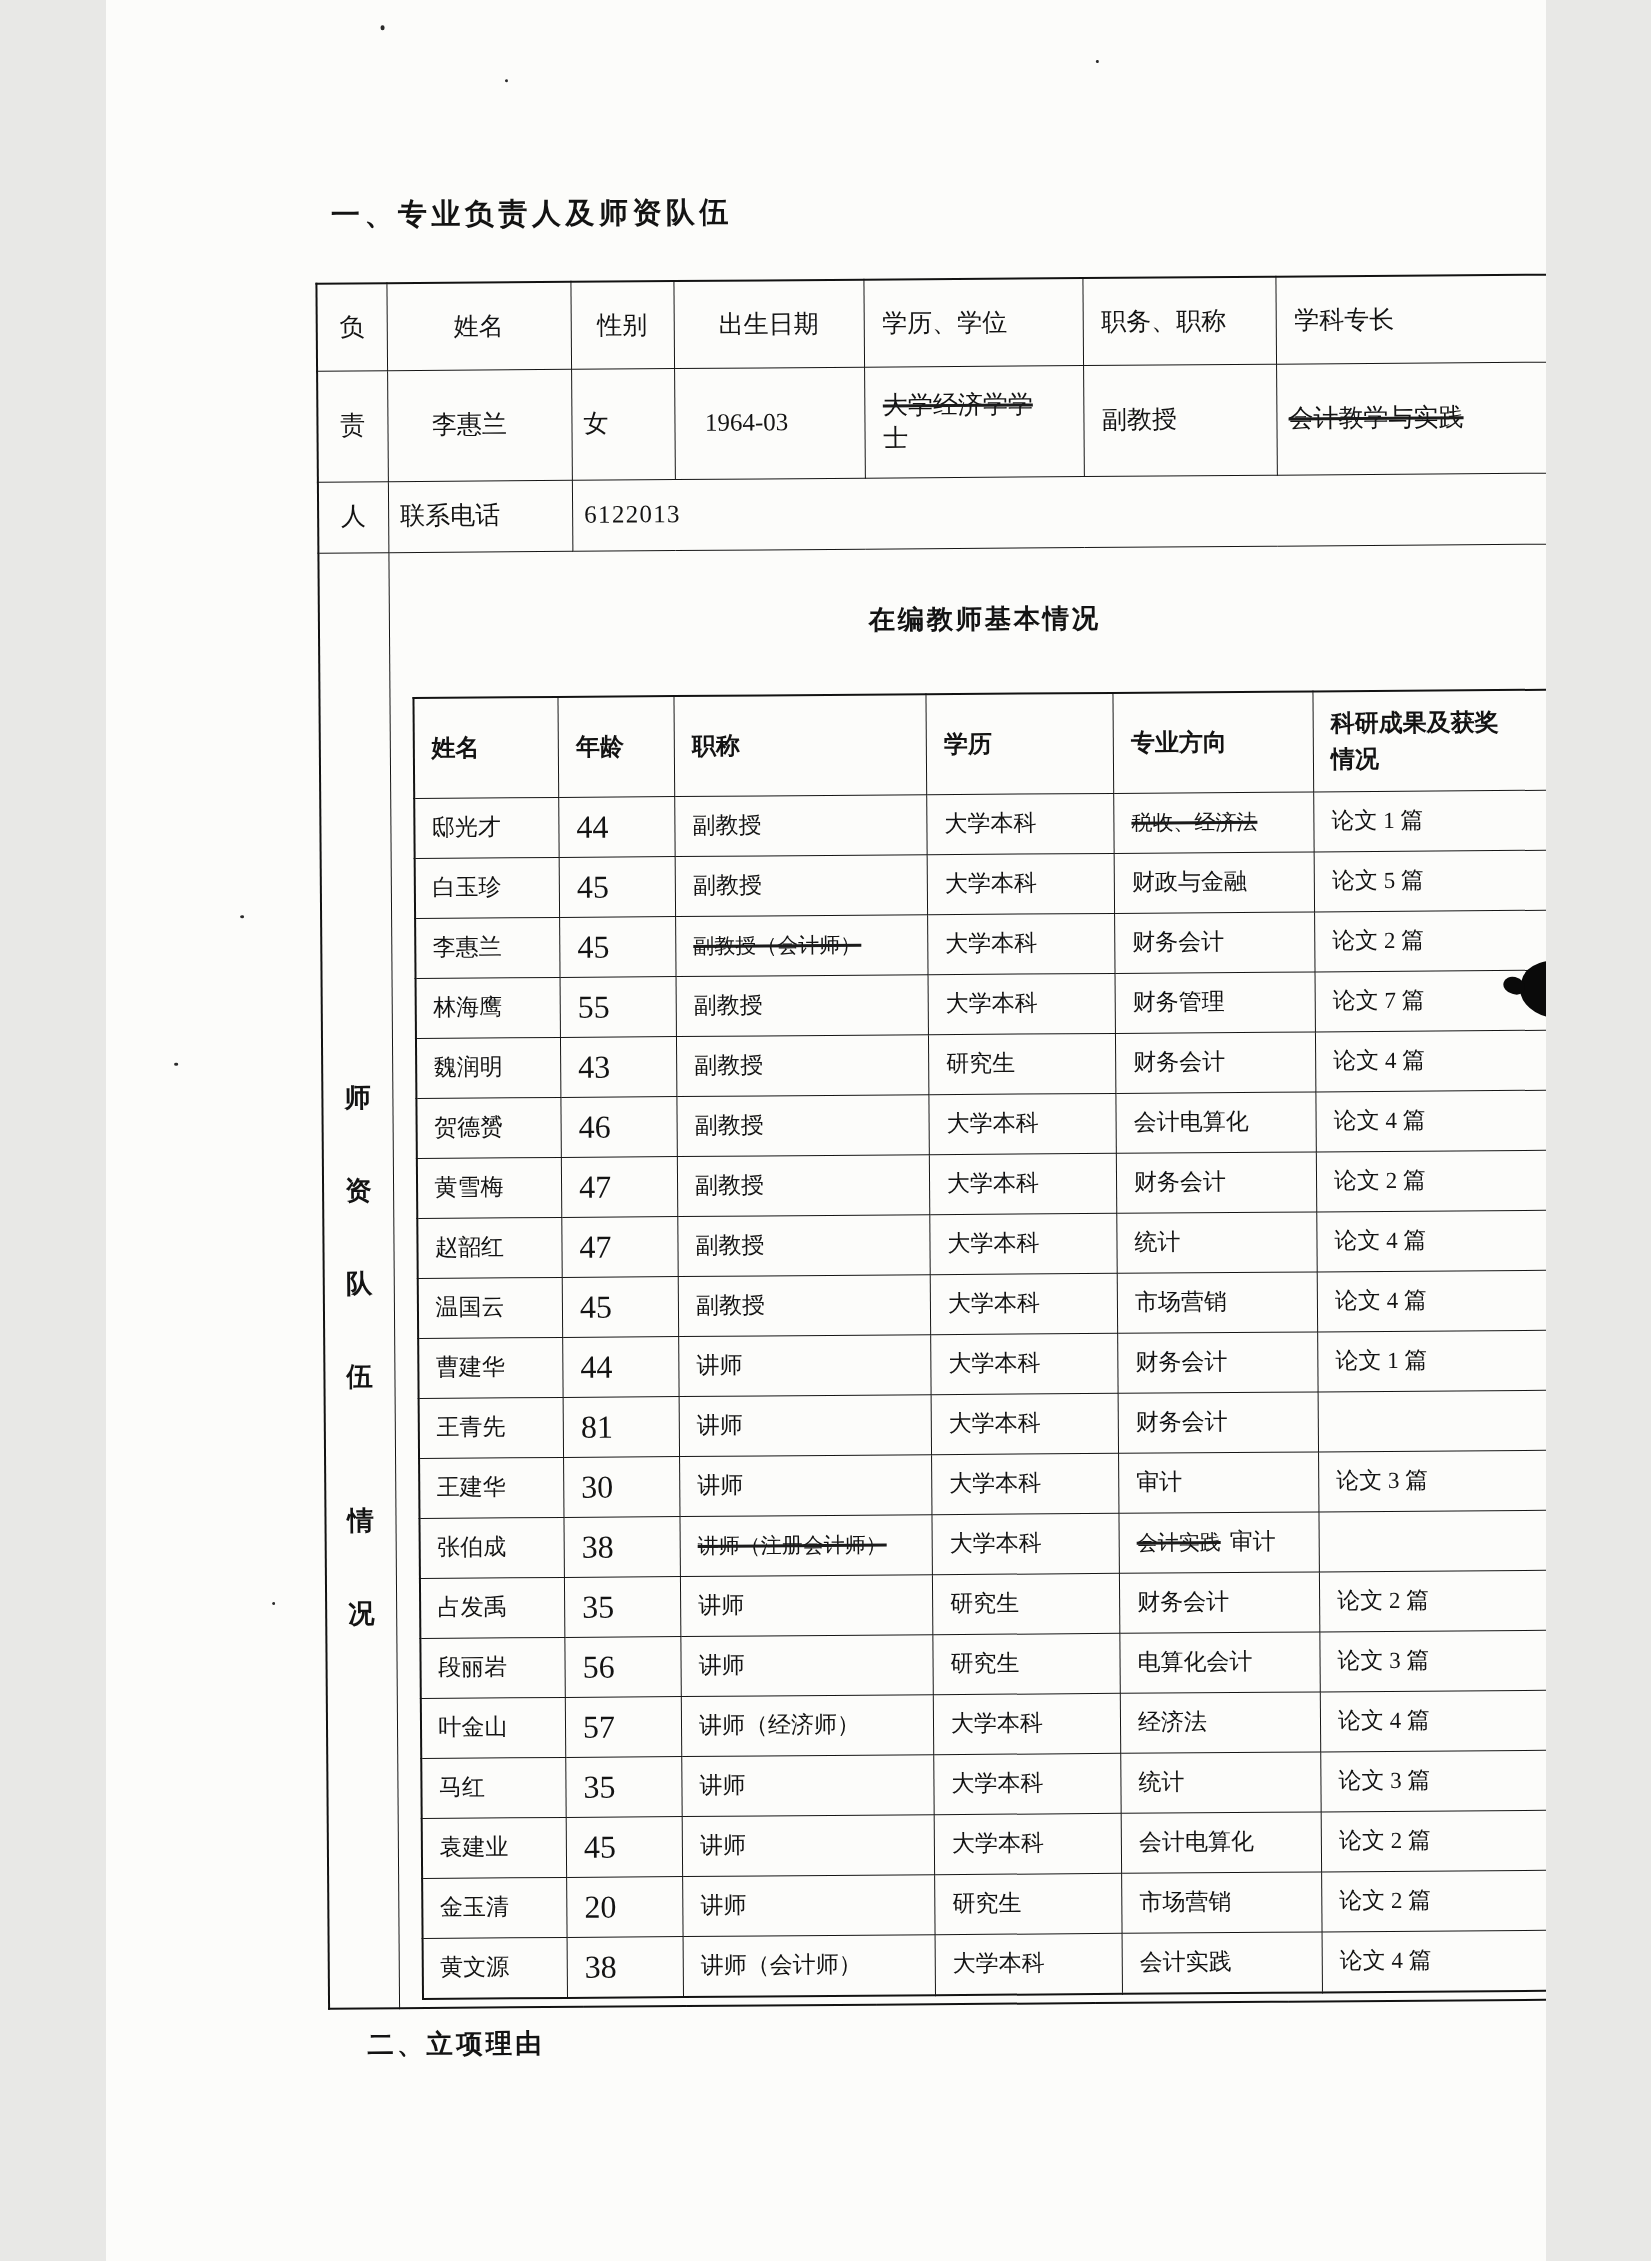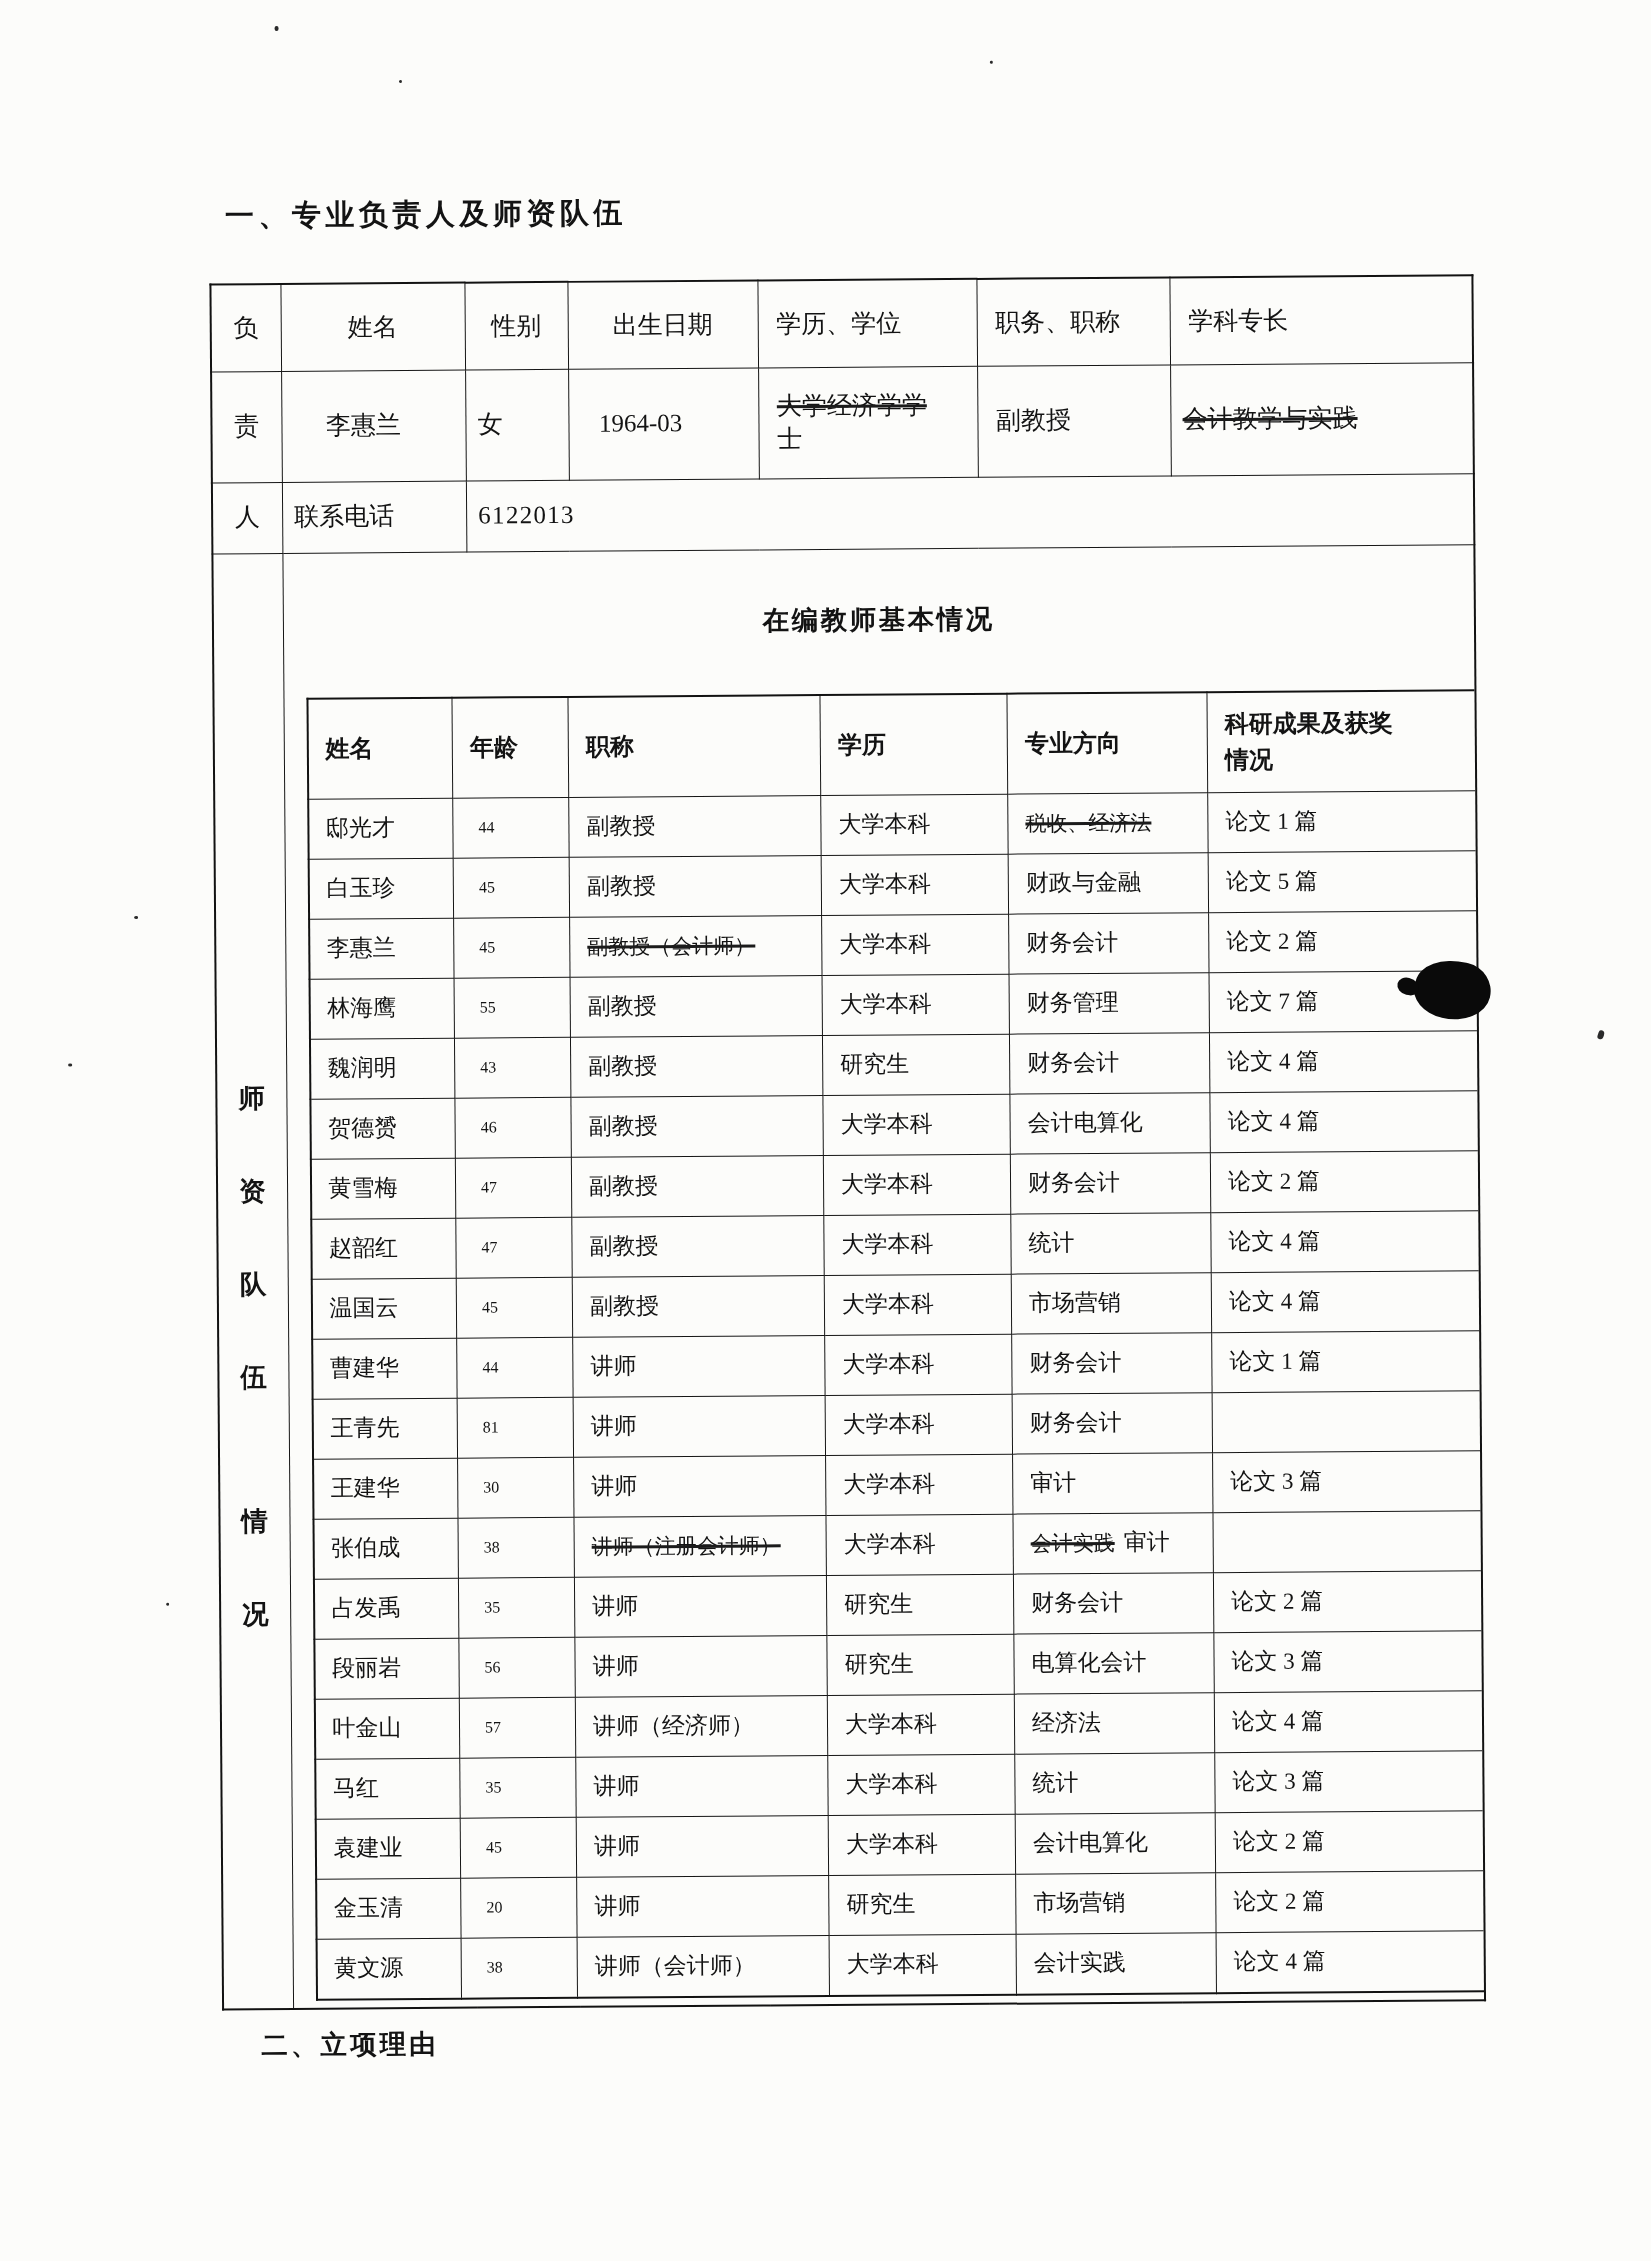--- a/index.html
+++ b/index.html
@@ -1,17 +1,17 @@
 <!DOCTYPE html>
 <html lang="zh" style="font-size:10.3px"><head>
 <meta charset="utf-8">
 <style>
   html,body{margin:0;padding:0;background:#e8e8e6;}
   .page{
-    position:relative;width:1651px;height:2261px;margin:0 auto;
+    position:relative;width:1440px;height:2261px;margin:0 auto;
     background:#fcfcfa;overflow:hidden;
     font-family:"Liberation Serif","DejaVu Serif",serif;
     color:#131313;
   }
   .sheet{position:absolute;inset:0;transform:rotate(-0.42deg);transform-origin:50% 40%;}
 
   .section-title{
     position:absolute;left:230px;top:192px;margin:0;
     font-size:29px;font-weight:700;letter-spacing:4.5px;white-space:nowrap;
   }
@@ -62,21 +62,21 @@
     margin:57px 0 0 22px;width:1169px;
     border:2.6px solid #121212;
   }
   .inner th{
     height:97px;text-align:left;padding-left:17px;
     font-size:24px;font-weight:700;line-height:1.5;
   }
   .inner td{
     height:57px;font-size:23px;padding-left:17px;line-height:1.25;
   }
-  .inner td.age{padding-left:25px;font-size:16px;}
+  .inner td.age{padding-left:17px;font-size:32px;}
   .inner td .struck{font-size:21px;}
   .inner td .struck:not(:empty){margin-right:9px;}
 
   .phone-val{font-size:26.4px;letter-spacing:1.3px;}
 
   
   .ink-blot{
     position:absolute;left:1414px;top:965px;width:76px;height:59px;
     background:#0a0a0a;
     border-radius:62% 40% 58% 46% / 52% 50% 55% 44%;

